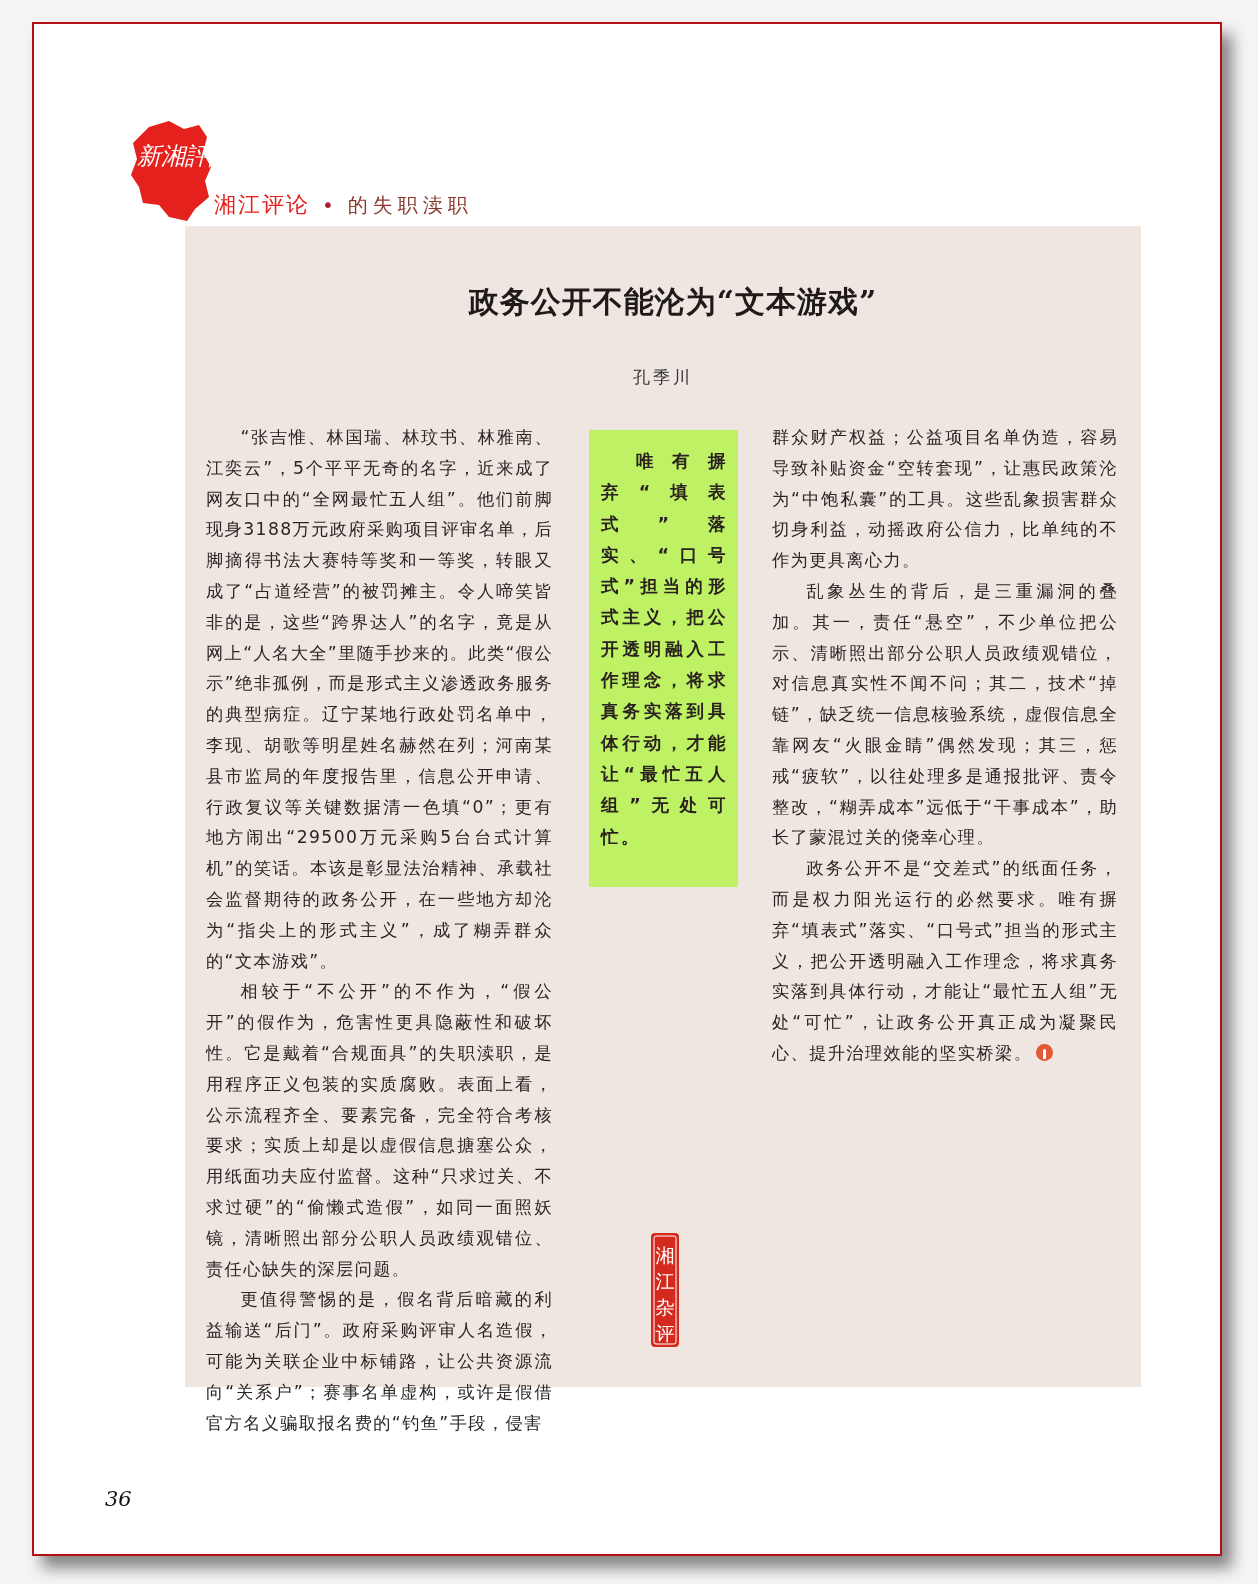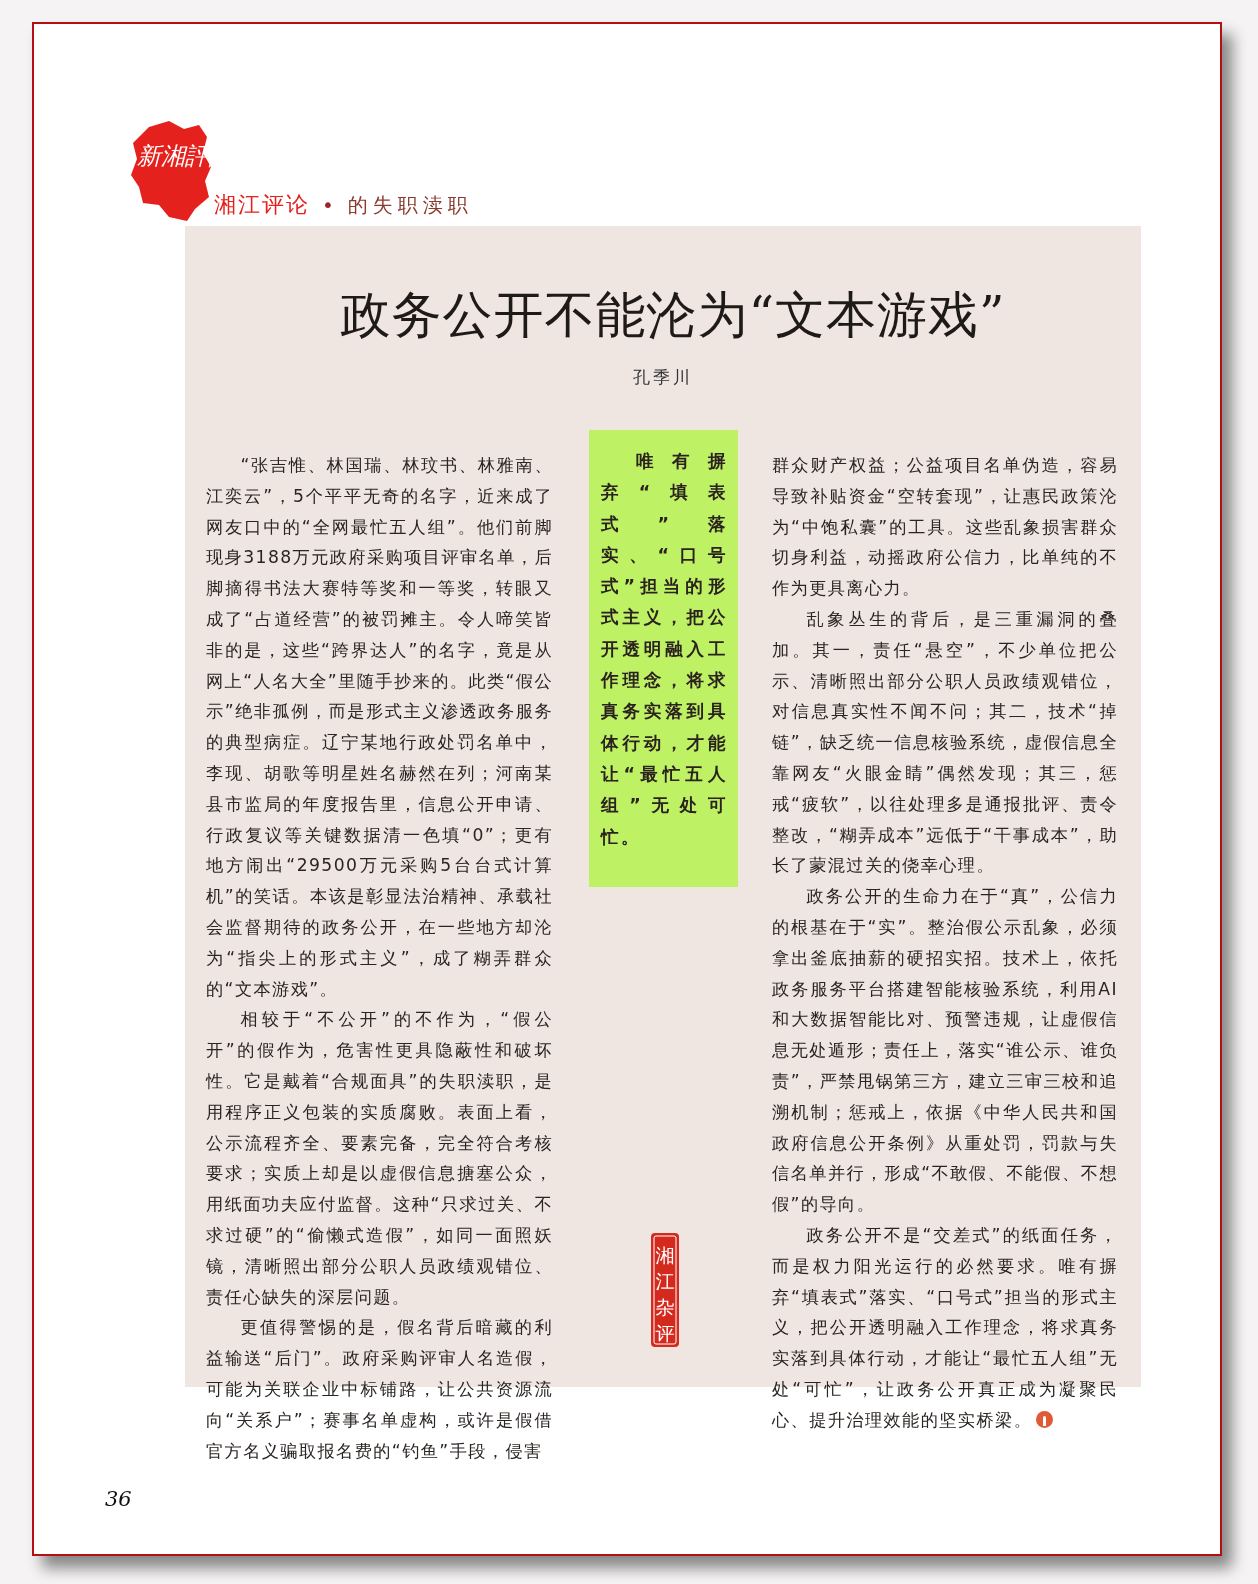--- a/index.html
+++ b/index.html
@@ -23,31 +23,31 @@
   .section-main { color:#e5211d; font-weight:normal; font-size:22px; letter-spacing:2px; }
   .section-dot { color:#a3202a; font-size:20px; margin:0 14px 0 12px; }
   .section-sub { color:#8b3a2e; font-size:20px; letter-spacing:5px; font-family:"DejaVu Serif", serif; }
 
   .article {
     position:absolute; left:183px; top:224px; width:956px; height:1161px;
     background:#efe6e2;
   }
   .title {
     position:absolute; left:0; right:0; top:56px; text-align:center;
-    font-family:"DejaVu Serif", serif; font-weight:normal;
-    font-size:50px; color:#1e1a18; letter-spacing:1px;padding-left:20px;
+    font-family:"DejaVu Serif", serif; font-weight:bold;
+    font-size:30px; color:#1e1a18; letter-spacing:1px;padding-left:20px;
   }
   .author {
     position:absolute; left:0; right:0; top:140px; text-align:center;
     font-size:17px; color:#333; letter-spacing:3px;
   }
   .col {
     position:absolute; top:196px;
     font-size:17.2px; line-height:30.8px; color:#2a2422;
-    text-align:justify; letter-spacing:1.4px;margin-top:28px;
+    text-align:justify; letter-spacing:1.4px;
   }
   .col-left { left:21px; width:347px; }
   .col-right { left:587px; width:346px; }
   .col p { margin:0; text-indent:2em; }
   .col p.cont { text-indent:0; }
 
   .pullquote {
     position:absolute; left:404px; top:204px; width:149px; height:457px;
     background:#bef264; box-sizing:border-box; padding:16px 10px 0 12px;
     font-size:17.5px; font-weight:bold; line-height:31.3px; color:#2b2220;
@@ -106,19 +106,18 @@
       <rect x="4" y="4" width="22" height="108" rx="2" fill="none" stroke="#ffffff" stroke-width="1"></rect>
       <text x="15" y="30" font-size="19" fill="#ffffff" text-anchor="middle" font-family="DejaVu Serif, serif">湘</text>
       <text x="15" y="56" font-size="19" fill="#ffffff" text-anchor="middle" font-family="DejaVu Serif, serif">江</text>
       <text x="15" y="82" font-size="19" fill="#ffffff" text-anchor="middle" font-family="DejaVu Serif, serif">杂</text>
       <text x="15" y="108" font-size="19" fill="#ffffff" text-anchor="middle" font-family="DejaVu Serif, serif">评</text>
     </svg>
 
     <div class="col col-right">
       <p class="cont">群众财产权益；公益项目名单伪造，容易导致补贴资金“空转套现”，让惠民政策沦为“中饱私囊”的工具。这些乱象损害群众切身利益，动摇政府公信力，比单纯的不作为更具离心力。</p>
       <p>乱象丛生的背后，是三重漏洞的叠加。其一，责任“悬空”，不少单位把公示、清晰照出部分公职人员政绩观错位，对信息真实性不闻不问；其二，技术“掉链”，缺乏统一信息核验系统，虚假信息全靠网友“火眼金睛”偶然发现；其三，惩戒“疲软”，以往处理多是通报批评、责令整改，“糊弄成本”远低于“干事成本”，助长了蒙混过关的侥幸心理。</p>
-      <p>政务公开的生命力在于“真”，公信力的根基在于“实”。整治假公示乱象，必须拿出釜底抽薪的硬招实招。技术上，依托政务服务平台搭建智能核验系统，利用AI和大数据智能比对、预警违规，让虚假信息无处遁形；责任上，落实“谁公示、谁负责”，严禁甩锅第三方，建立三审三校和追溯机制；惩戒上，依据《中华人民共和国政府信息公开条例》从重处罚，罚款与失信名单并行，形成“不敢假、不能假、不想假”的导向。</p>
       <p><span>政务公开不是“交差式”的纸面任务，而是权力阳光运行的必然要求。唯有摒弃“填表式”落实、“口号式”担当的形式主义，把公开透明融入工作理念，将求真务实落到具体行动，才能让“最忙五人组”无处“可忙”，让政务公开真正成为凝聚民心、提升治理效能的坚实桥梁。</span><span class="endmark"></span></p>
     </div>
   </div>
 
   <div class="page-number" style="left:71px; top:1424px;margin-top:39px;">36</div>
 </div>
 
 </body></html>

